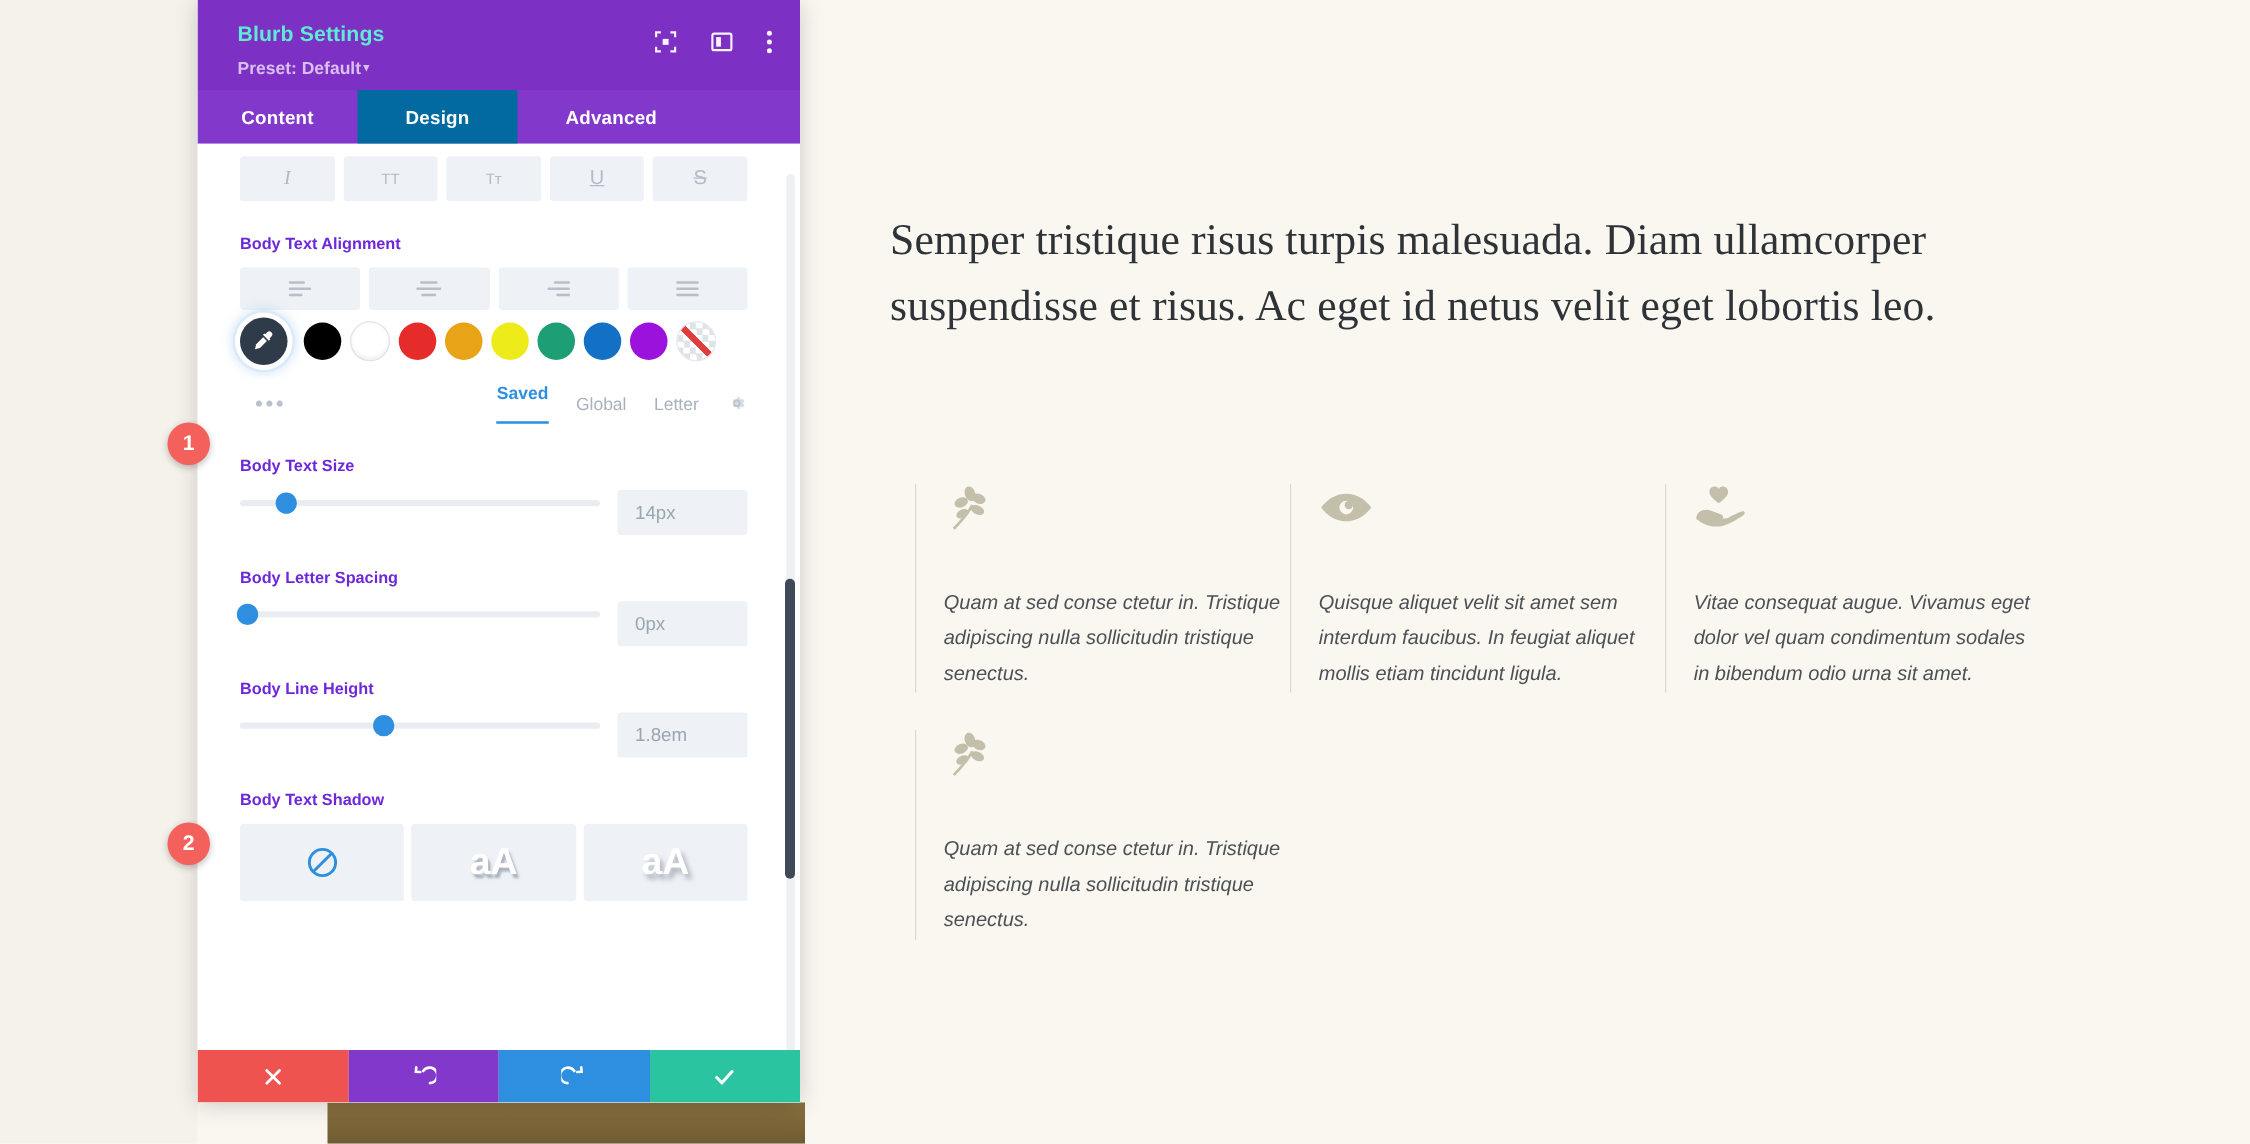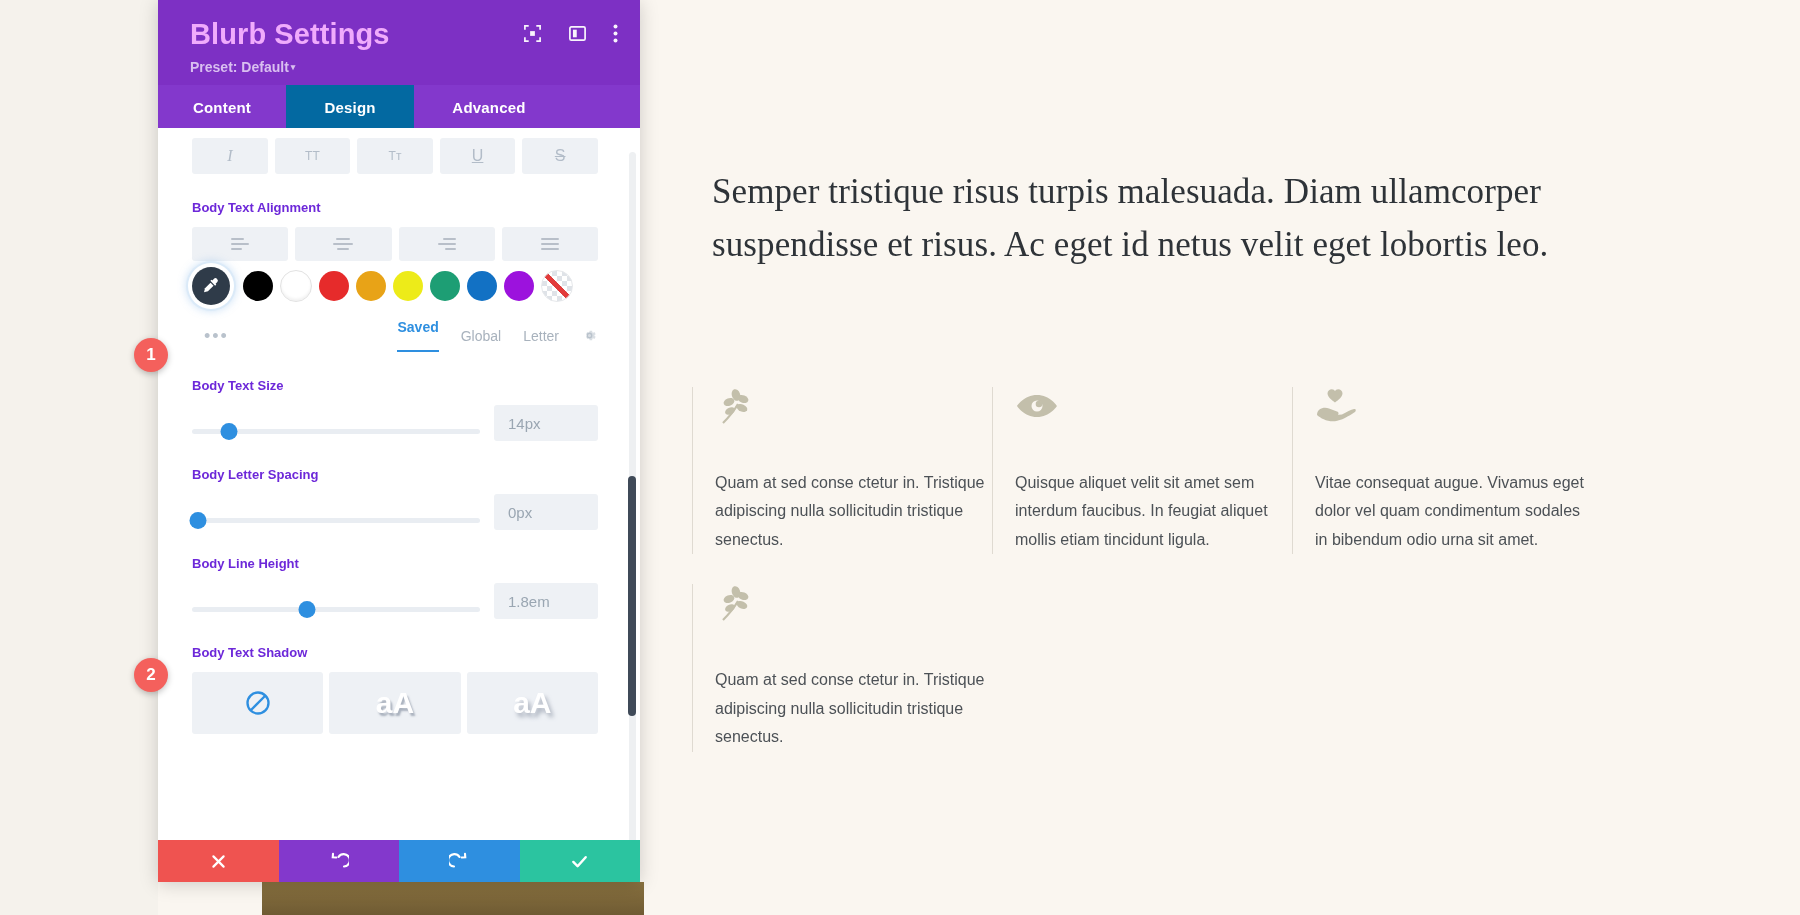--- a/index.html
+++ b/index.html
@@ -33,25 +33,26 @@
     width: 840px;
     font-family: "Liberation Serif", serif;
     font-size: 35px;
     line-height: 1.52;
     color: #2e3338;
     letter-spacing: 0.1px;
   }
 
   .blurb-grid {
     position: absolute;
-    left: 692px;
+    left: 732px;
     top: 387px;
     width: 940px;
     display: flex;
     flex-wrap: wrap;
+    font-style: italic;
   }
   .blurb-col {
     width: 300px;
     padding-left: 22px;
     border-left: 1px solid #dfdad1;
     box-sizing: border-box;
   }
   .blurb-col.row2 { margin-top: 30px; }
 
   .blurb-icon {
@@ -83,22 +84,22 @@
     overflow: hidden;
   }
 
   .panel-header {
     background: #7d30c4;
     padding: 18px 22px 10px 32px;
     position: relative;
     flex: 0 0 auto;
   }
   .panel-title {
-    color: #f0abfc;
-    font-size: 29px;
+    color: #5eead4;
+    font-size: 17px;
     font-weight: bold;
     letter-spacing: 0.1px;
     margin: 0;
   }
   .panel-preset {
     color: #d9bff0;
     font-size: 14px;
     font-weight: bold;
     margin-top: 8px;
   }
@@ -240,21 +241,21 @@
     padding-left: 12px;
   }
   .dots { color: #b9c2cc; font-size: 18px; letter-spacing: 2px; cursor: pointer; line-height: 10px;}
   .tab-links { display: flex; align-items: center; gap: 22px; }
   .tlink { font-size: 14px; color: #a8b2bd; cursor: pointer; }
   .tlink.active { color: #2e8fe0; font-weight: bold; border-bottom: 2px solid #2e8fe0; padding-bottom: 15px;}
   .gear { color: #b9c2cc; cursor: pointer; line-height: 0; }
 
   
   .slider-block { margin-top: 6px; }
-  .slider-row { display: flex; align-items: flex-end; gap: 14px; }
+  .slider-row { display: flex; align-items: flex-start; gap: 14px; }
   .slider {
     position: relative;
     flex: 1 1 auto;
     height: 20px;
     display: flex;
     align-items: center;
   }
   .slider-track {
     width: 100%;
     height: 5px;

